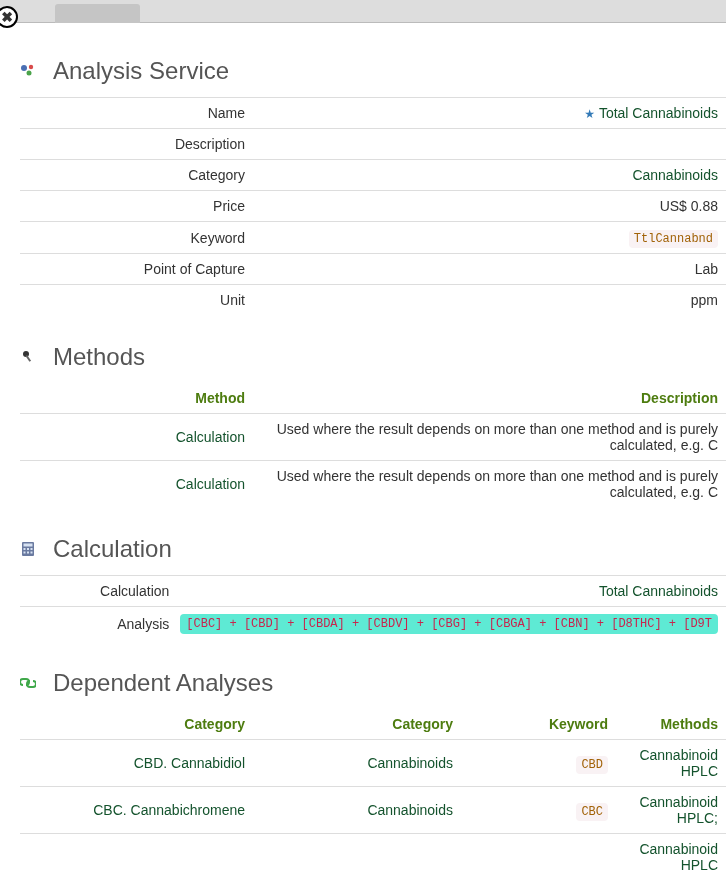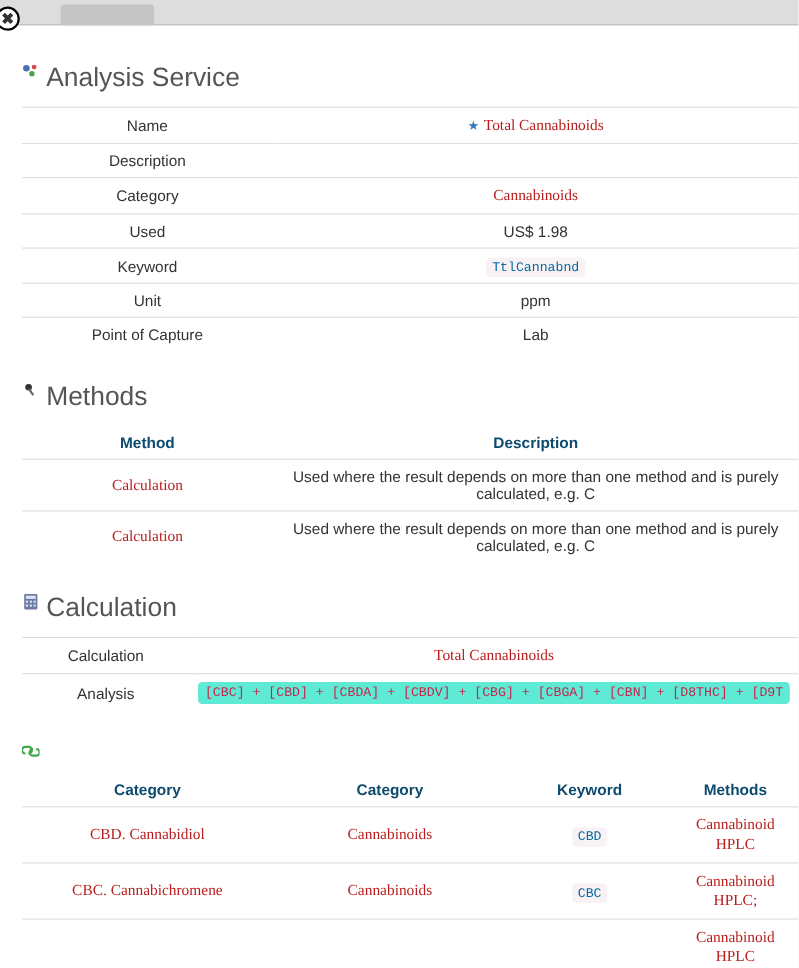--- a/index.html
+++ b/index.html
@@ -50,54 +50,54 @@
   }
   .content {
     padding: 34px 0 0 20px;
   }
   h2.section-title {
     font-size: 24px;
     font-weight: 500;
     color: #555;
     margin: 0 0 12px 0;
     display: flex;
-    align-items: flex-start;
-    gap: 6px;
+    align-items: center;
+    gap: 17px;
   }
   h2.section-title .icon {
     width: 16px;
     height: 16px;
     flex: 0 0 auto;
   }
   table.kv, table.grid {
     width: 100%;
     border-collapse: collapse;
     margin-bottom: 28px;
   }
   table.kv td, table.grid td, table.grid th {
     padding: 7px 8px 7px 3px;
     border-top: 1px solid #ddd;
     vertical-align: middle;
-    text-align: center;
+    text-align: right;
   }
   table.kv tr:first-child td { border-top: 1px solid #ddd; }
   table.kv td:first-child { width: 233px; color: #333; }
   table.grid th {
     border-top: 2px solid #ddd;
     border-bottom: 1px solid #ddd;
     font-weight: 700;
-    color: #0c4a6e;
+    color: #4d7c0f;
   }
   table.grid tr:first-child th { border-top: none; }
-  a.link { color: #b91c1c; text-decoration: none; cursor: pointer; font-family: Liberation Serif, serif; }
+  a.link { color: #14532d; text-decoration: none; cursor: pointer; }
   .star { color: #337ab7; margin-right: 4px; font-size: 12px; }
   code.pill {
     font-family: Menlo, Monaco, Consolas, "Courier New", monospace;
     font-size: 12px;
-    color: #0369a1;
+    color: #a16207;
     background: #f9f2f4;
     padding: 2px 5px;
     border-radius: 4px;
     white-space: nowrap;
   }
   code.formula {
     font-family: Menlo, Monaco, Consolas, "Courier New", monospace;
     font-size: 12px;
     color: #c7254e;
     background: #5eead4;
@@ -144,34 +144,34 @@
       </tr>
       <tr>
         <td>Description</td>
         <td></td>
       </tr>
       <tr>
         <td>Category</td>
         <td><a class="link">Cannabinoids</a></td>
       </tr>
       <tr>
-        <td>Used</td>
-        <td>US$ 1.98</td>
+        <td>Price</td>
+        <td>US$ 0.88</td>
       </tr>
       <tr>
         <td>Keyword</td>
         <td><code class="pill">TtlCannabnd</code></td>
       </tr>
       <tr>
+        <td>Point of Capture</td>
+        <td>Lab</td>
+      </tr>
+      <tr>
         <td>Unit</td>
         <td>ppm</td>
-      </tr>
-      <tr>
-        <td>Point of Capture</td>
-        <td>Lab</td>
       </tr>
     </tbody>
       </table>
 
     <h2 class="section-title">
       <span class="icon icon-mic">
         <svg width="16" height="16" viewBox="0 0 16 16">
           <ellipse cx="6" cy="5" rx="3" ry="3" fill="#333"></ellipse>
           <rect x="7" y="6" width="2" height="7" fill="#666" transform="rotate(-35 8 9)"></rect>
         </svg>
@@ -227,20 +227,21 @@
     </tbody>
       </table>
 
     <h2 class="section-title">
       <span class="icon icon-chain">
         <svg width="16" height="16" viewBox="0 0 16 16">
           <path d="M3 10 a3 3 0 0 1 0 -6 l3 0 a3 3 0 0 1 0 6" fill="none" stroke="#3fa84a" stroke-width="2"></path>
           <path d="M13 6 a3 3 0 0 1 0 6 l-3 0 a3 3 0 0 1 0 -6" fill="none" stroke="#3fa84a" stroke-width="2"></path>
         </svg>
       </span>
+      <span>Dependent Analyses</span>
     </h2>
 
     <table class="grid dep-cols">
       <thead>
         <tr>
           <th>Category</th>
           <th>Category</th>
           <th>Keyword</th>
           <th>Methods</th>
         </tr>

